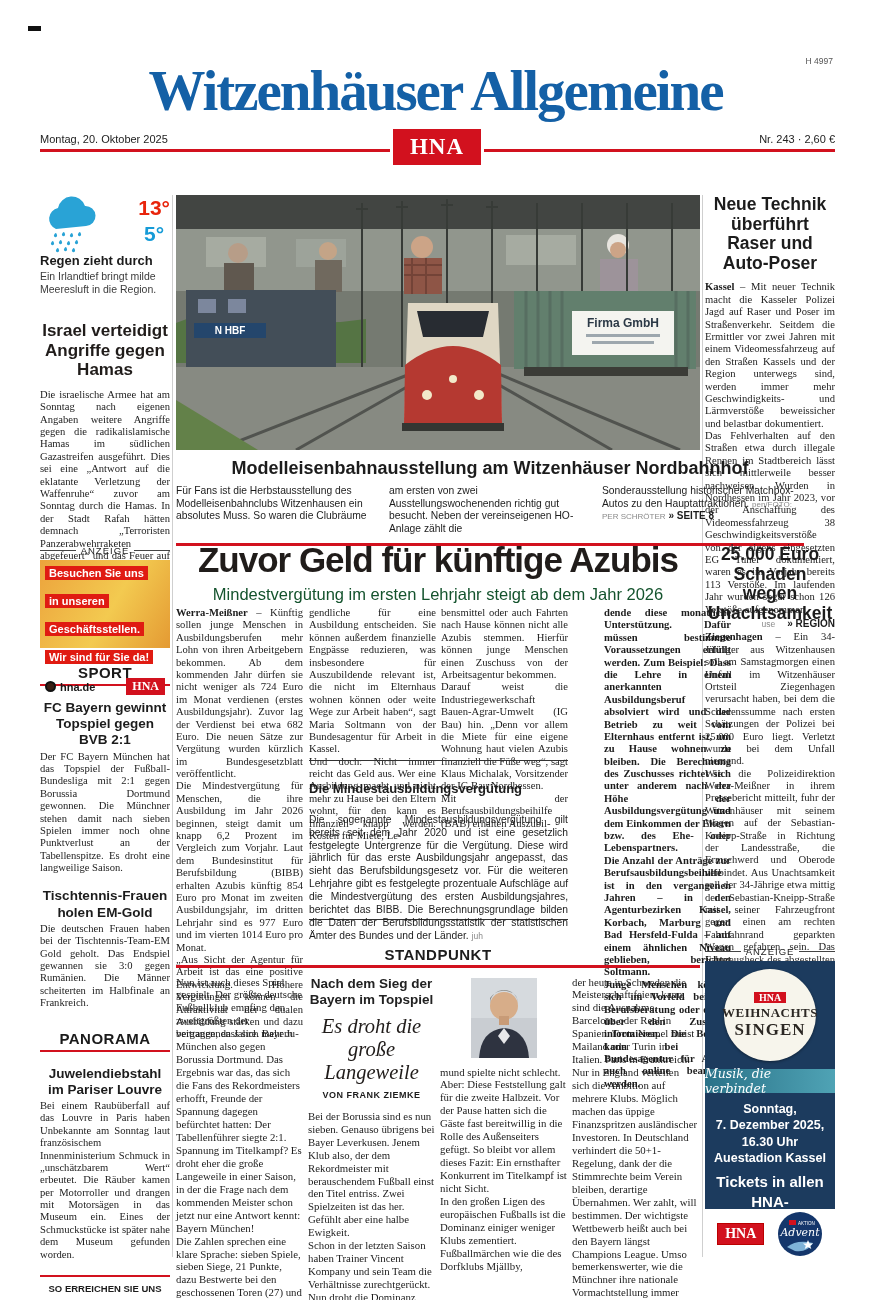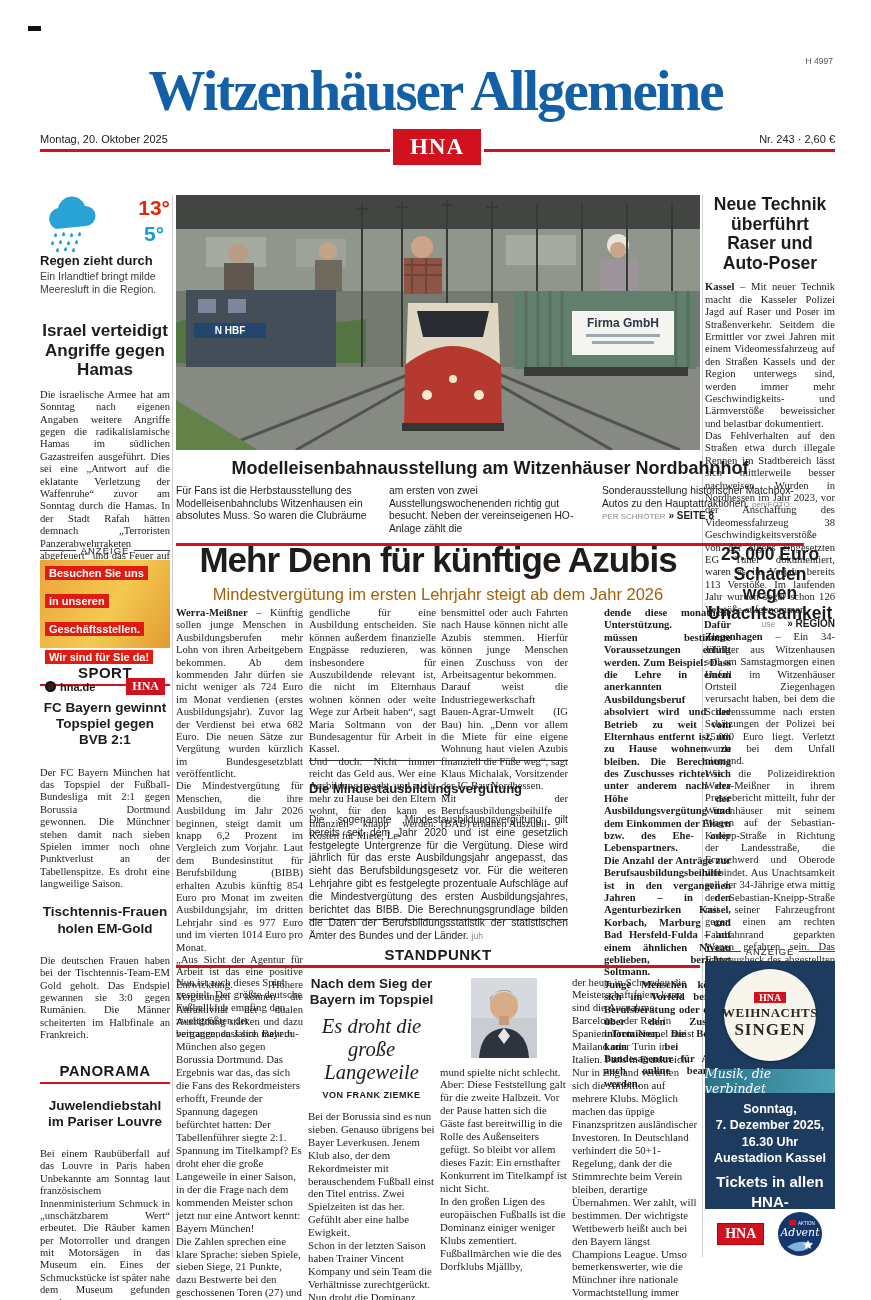--- a/index.html
+++ b/index.html
@@ -50,38 +50,38 @@
   .cap-ref{font-size:10px;font-weight:bold;}
   .center-rule{margin-top:8px;height:3px;background:#d2111e;}
   
   .col-right-top{position:absolute;left:705px;top:195px;width:130px;}
   .col-right-mid{position:absolute;left:705px;top:545px;width:130px;}
   .col-right-bot{position:absolute;left:705px;top:946px;width:130px;}
   .side-hl{font-size:17.5px;line-height:1.12;text-align:center;font-weight:bold;margin-bottom:8px;}
   
   .lead-head{position:absolute;left:176px;top:540px;width:524px;text-align:center;}
   .lead-title{font-weight:bold;font-size:35px;letter-spacing:-1px;color:#201c1a;}
-  .lead-sub{font-size:16.5px;margin-top:5px;color:#a16207;}
+  .lead-sub{font-size:16.5px;margin-top:5px;color:#14532d;}
   .lead-col{position:absolute;width:127px;top:607px;}
   .infobox{position:absolute;left:309px;top:760px;width:259px;height:138px;
         border-top:1.5px solid #333;border-bottom:1.5px solid #333;padding-top:20px;}
   .infobox-title{font-weight:bold;font-size:13px;}
   .infobox-body{font-size:10.3px;line-height:1.25;text-align:justify;margin-top:5px;white-space:pre-line;}
   
   .col-left-mid{position:absolute;left:40px;top:545px;width:130px;}
   .ad-top{margin-top:4px;height:88px;padding:6px 5px 4px 5px;box-sizing:border-box;
         background:linear-gradient(120deg,#eca33c,#f3ca50 55%,#e49a33);}
   .ad-line{display:table;background:#e01b12;color:#fff;font-weight:bold;font-size:11px;
         padding:1px 4px;margin-bottom:14px;}
   .ad-bottom-row{display:flex;align-items:center;margin-top:3px;}
   .ad-site{font-weight:bold;font-size:11px;color:#1a1a1a;margin-left:4px;}
   .hna-mini{font-size:12px;padding:1px 6px;margin-left:auto;}
   .app-dot{width:11px;height:11px;border-radius:50%;background:#3a1f14;border:2px solid #111;box-sizing:border-box;}
   .story-title{text-align:center;font-weight:bold;font-size:13.5px;line-height:1.2;margin-top:14px;}
-  .story-body{margin-top:18px;}
+  .story-body{margin-top:2px;}
   .contact{margin-top:14px;border-top:2.5px solid #d2111e;border-bottom:2.5px solid #d2111e;
         padding:6px 0;text-align:center;}
   .contact .c1{font-weight:bold;font-size:9.5px;}
   
   .standpunkt{position:absolute;left:176px;top:946px;width:524px;}
   .sp-rule{height:2.5px;background:#d2111e;margin-top:2px;}
   .sp-header{text-align:center;font-weight:bold;font-size:15px;letter-spacing:.5px;}
   .sp-cols{margin-top:8px;display:flex;gap:5px;}
   .sp-col{width:127px;}
   .sp-kicker{text-align:center;font-size:13.5px;font-weight:600;line-height:1.2;color:#222;}
@@ -236,21 +236,21 @@
     <div class="side-hl">Neue Technik überführt Raser und Auto-Poser</div>
     <div class="serif-body"><span class="loc">Kassel</span><span> – Mit neuer Technik macht die Kasseler Polizei Jagd auf Raser und Poser im Straßenverkehr. Seitdem die Ermittler vor zwei Jahren mit einem Videomessfahrzeug auf den Straßen Kassels und der Region unterwegs sind, werden immer mehr Geschwindigkeits- und Lärmverstöße beweissicher und belastbar dokumentiert.</span></div>
     <div class="serif-body">Das Fehlverhalten auf den Straßen etwa durch illegale Rennen im Stadtbereich lässt sich mittlerweile besser nachweisen. Wurden in Nordhessen im Jahr 2023, vor der Anschaffung des Videomessfahrzeug 38 Geschwindigkeitsverstöße von der eigens eingesetzten EG Tuner dokumentiert, waren es im Vorjahr bereits 113 Verstöße. Im laufenden Jahr wurden sogar schon 126 Verstöße aufgenommen.</div>
     <div class="credit-row">
       <span class="agency">use</span>
       <span class="ref">» REGION</span>
     </div>
   </div>
 
   <div class="lead-head">
-    <div class="lead-title">Mehr Denn für künftige Azubis</div>
+    <div class="lead-title">Zuvor Geld für künftige Azubis</div>
     <div class="lead-sub">Mindestvergütung im ersten Lehrjahr steigt ab dem Jahr 2026</div>
   </div>
 
   <div class="lead-col serif-body" style="left:176px;height:338px;"><span class="loc">Werra-Meißner</span><span> – Künftig sollen junge Menschen in Ausbildungsberufen mehr Lohn von ihren Arbeitgebern bekommen. Ab dem kommenden Jahr dürfen sie nicht weniger als 724 Euro im Monat verdienen (erstes Ausbildungsjahr). Zuvor lag der Verdienst bei etwa 682 Euro. Die neuen Sätze zur Vergütung wurden kürzlich im Bundesgesetzblatt veröffentlicht.
 Die Mindestvergütung für Menschen, die ihre Ausbildung im Jahr 2026 beginnen, steigt damit um knapp 6,2 Prozent im Vergleich zum Vorjahr. Laut dem Bundesinstitut für Berufsbildung (BIBB) erhalten Azubis künftig 854 Euro pro Monat im zweiten Ausbildungsjahr, im dritten Lehrjahr sind es 977 Euro und im vierten 1014 Euro pro Monat.
 „Aus Sicht der Agentur für Arbeit ist das eine positive Entwicklung. Höhere Vergütungen können die Attraktivität der dualen Ausbildung stärken und dazu beitragen, dass sich mehr Ju-</span></div>
   <div class="lead-col serif-body" style="left:441px;height:190px;">bensmittel oder auch Fahrten nach Hause können nicht alle Azubis stemmen. Hierfür können junge Menschen einen Zuschuss von der Arbeitsagentur bekommen.
 Darauf weist die Industriegewerkschaft Bauen-Agrar-Umwelt (IG Bau) hin. „Denn vor allem die Miete für eine eigene Wohnung haut vielen Azubis finanziell die Füße weg“, sagt Klaus Michalak, Vorsitzender der IG Bau Nordhessen.
 Mit der Berufsausbildungsbeihilfe (BAB) erhalten Auszubil-</div>
   <div class="lead-col serif-body" style="left:309px;height:190px;">gendliche für eine Ausbildung entscheiden. Sie können außerdem finanzielle Engpässe reduzieren, was insbesondere für Auszubildende relevant ist, die nicht im Elternhaus wohnen können oder weite Wege zur Arbeit haben“, sagt Maria Soltmann von der Bundesagentur für Arbeit in Kassel.

